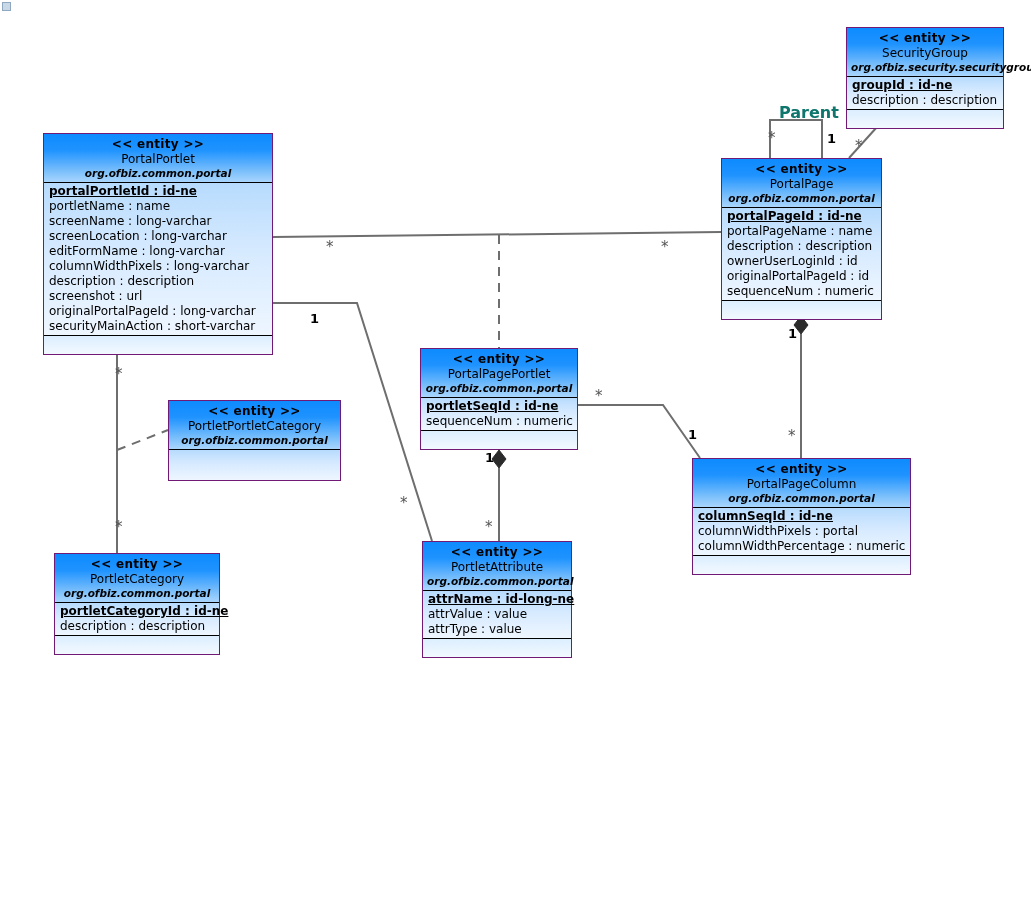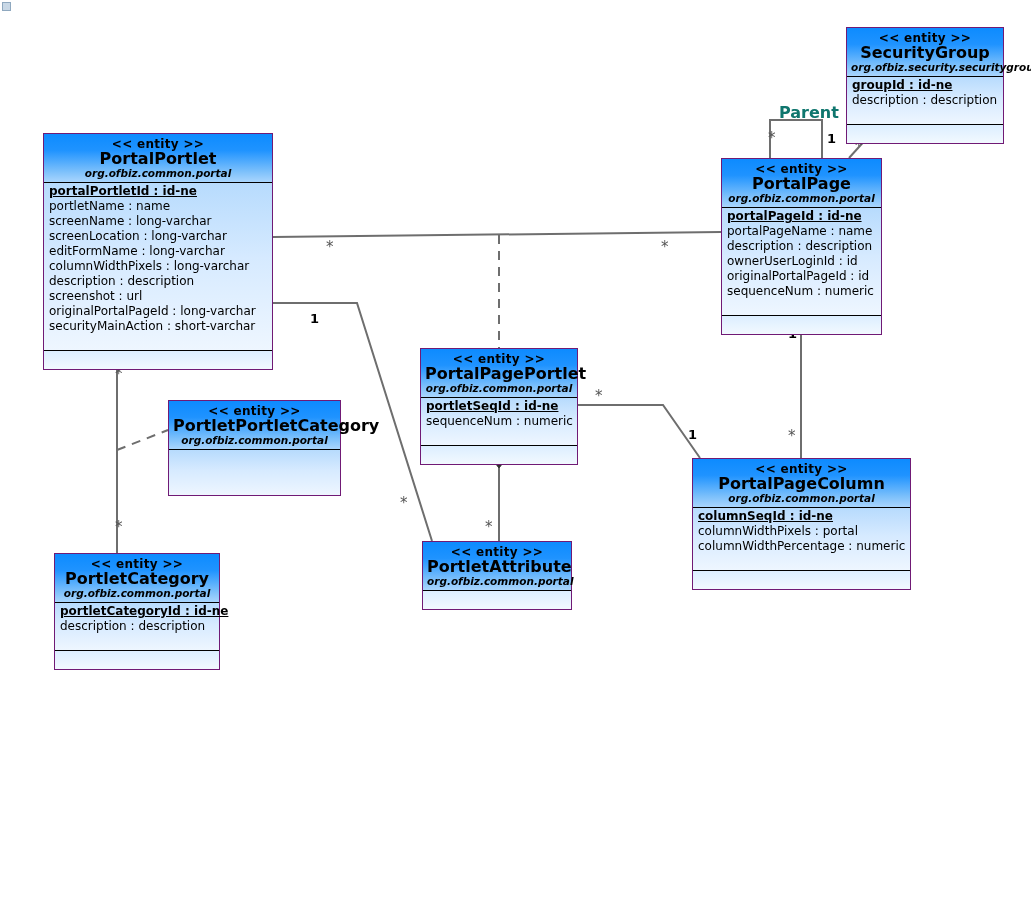--- a/index.html
+++ b/index.html
@@ -39,38 +39,38 @@
   }
   .entity .stereo {
     font-size: 12px;
     font-weight: bold;
     color: #000000;
     line-height: 14px;
     letter-spacing: 0.3px;
     white-space: nowrap;
   }
   .entity .ename {
-    font-size: 16px;
-    font-weight: bold;
+    font-size: 12px;
+    font-weight: normal;
     color: #000000;
     line-height: 16px;
     white-space: nowrap;
   }
   .entity .pkg {
     font-size: 10.5px;
     font-style: italic;
     font-weight: bold;
     color: #000000;
     line-height: 13px;
     white-space: nowrap;
   }
   .entity .attrs {
     background: linear-gradient(to bottom, #b7dbfd 0%, #d6eaff 45%, #eef6ff 100%);
     border-bottom: 1px solid #000000;
-    padding: 1px 0 16px 0;
+    padding: 1px 0 1px 0;
   }
   .entity .attr {
     font-size: 12px;
     color: #000000;
     line-height: 15px;
     padding: 0 5px;
     white-space: nowrap;
   }
   .entity .attr.pk {
     font-weight: bold;
@@ -281,17 +281,22 @@
           <div class="attr">description : description</div>
         </div>
         <div class="foot"></div>
       </div>
       <div class="entity" style="left: 422px; top: 541px; width: 150px;">
         <div class="hdr">
           <div class="stereo">&lt;&lt; entity &gt;&gt;</div>
           <div class="ename">PortletAttribute</div>
           <div class="pkg">org.ofbiz.common.portal</div>
         </div>
+        <div class="attrs">
+          <div class="attr pk">attrName : id-long-ne</div>
+          <div class="attr">attrValue : value</div>
+          <div class="attr">attrType : value</div>
+        </div>
         <div class="foot"></div>
       </div>
     </div>
 
 </div>
 
 </body></html>

